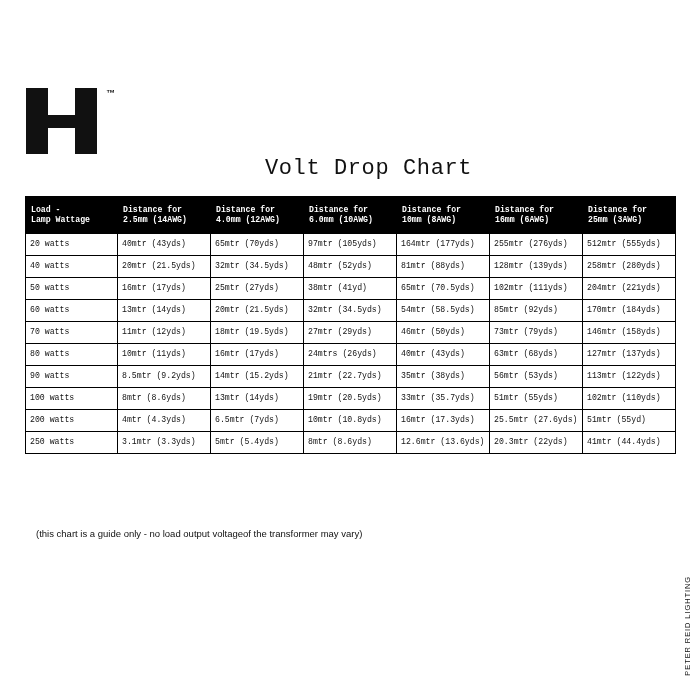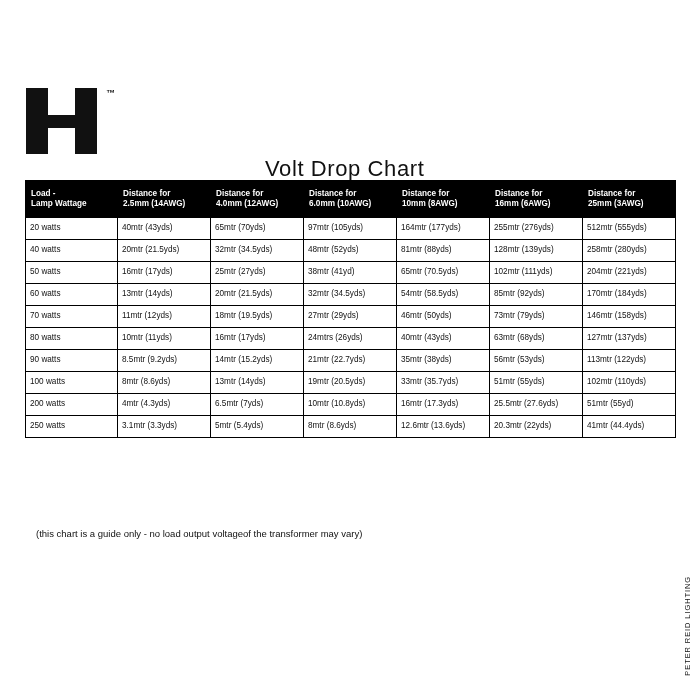--- a/index.html
+++ b/index.html
@@ -69,29 +69,30 @@
   }
 
   
   .chart-title {
     position: absolute;
     left: 265px;
     top: 156px;
     font-size: 22px;
     color: #111111;
     letter-spacing: 0.6px;
-    font-family: Liberation Sans, sans-serif;
+    font-family: Liberation Mono, monospace;
   }
 
   
   .table-wrap {
     position: absolute;
     left: 25px;
-    top: 180px;
+    top: 196px;
     width: 650px;
+    font-family: Liberation Mono, monospace;
   }
   table.volt-table {
     border-collapse: collapse;
     width: 650px;
     table-layout: fixed;
   }
   table.volt-table th,
   table.volt-table td {
     border: 1px solid #000000;
     font-size: 8.2px;

